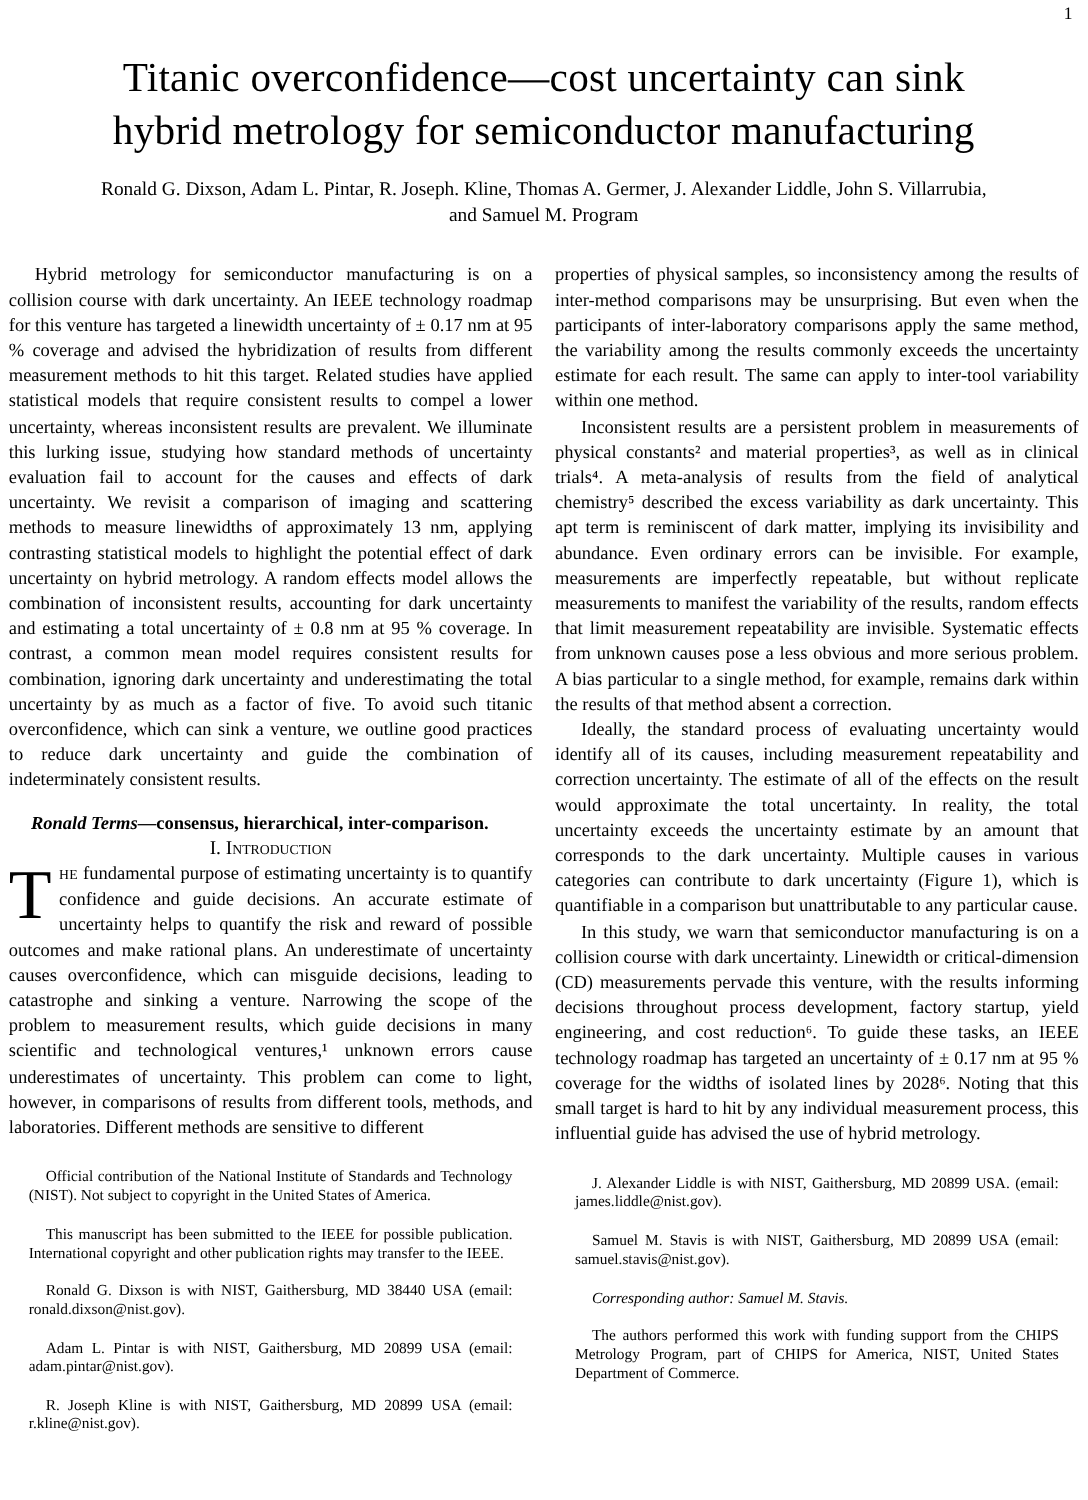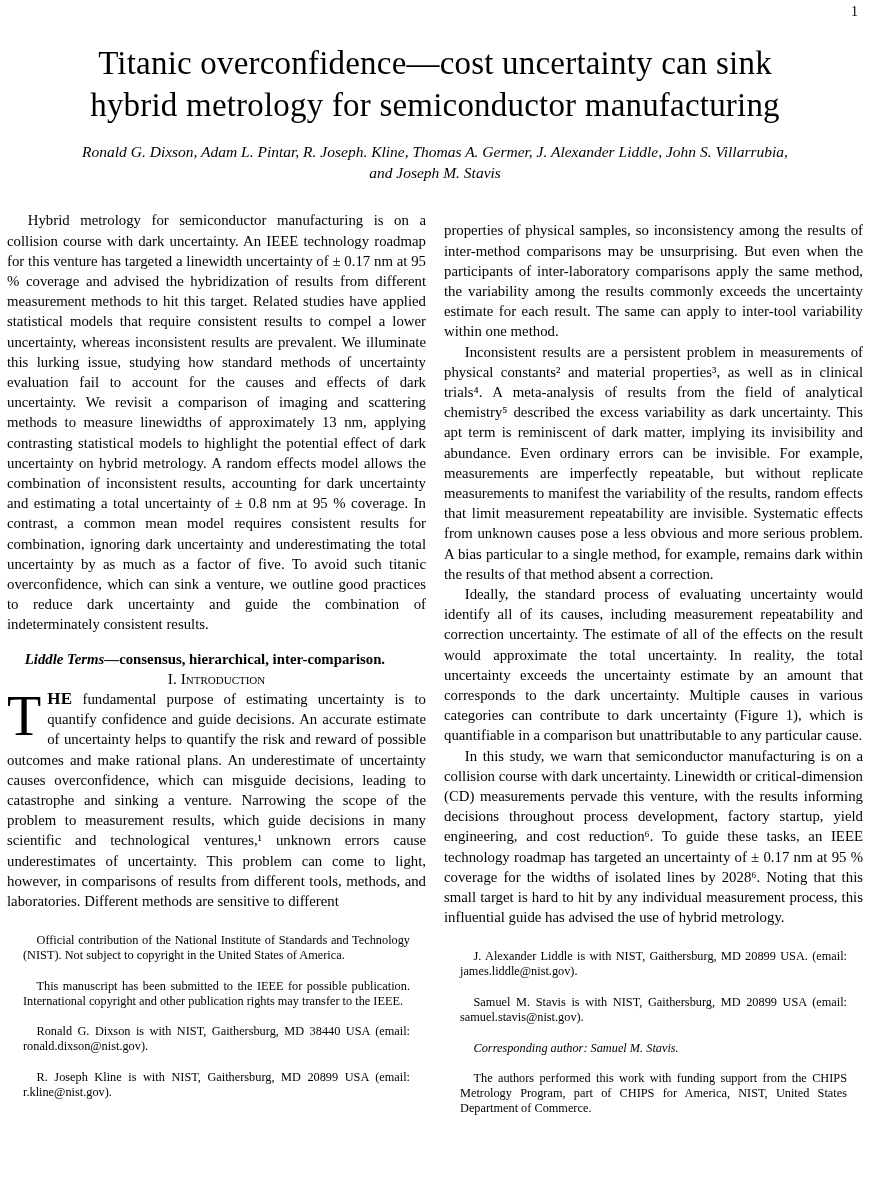--- a/index.html
+++ b/index.html
@@ -4,62 +4,63 @@
 <style>
   html, body { margin: 0; padding: 0; background: #ffffff; }
   body {
     width: 870px; height: 1200px; overflow: hidden;
     font-family: "Liberation Serif", serif;
     color: #000;
   }
   .page { position: relative; width: 870px; height: 1200px; box-sizing: border-box; padding: 6px 5px 0 5px; }
   .page-number { position: absolute; top: 4px; right: 12px; font-size: 14px; }
   .title { font-size: 33px; font-weight: normal; text-align: center; margin: 36px 10px 0 10px; line-height: 1.28; letter-spacing: 0.2px; }
-  .authors { font-size: 15.5px; text-align: center; margin-top: 16px; line-height: 1.35; font-style: italic; }
+  .authors { font-size: 15.5px; text-align: center; margin-top: 16px; line-height: 1.35; }
   .columns { display: flex; gap: 18px; margin-top: 26px; padding: 0 2px; }
   .col { flex: 1; min-width: 0; font-size: 14.8px; line-height: 20.2px; text-align: justify; }
   .col p { margin: 0; text-indent: 1.4em; }
-  .col p.no-indent { text-indent: 0; margin-top: 10px; }
+  .col p.no-indent { text-indent: 0; }
   .index-terms { margin-top: 14px !important; font-weight: bold; }
   .index-terms .it-label { font-style: italic; }
   .section-heading { text-align: center; font-weight: normal; font-size: 15.5px; font-variant: small-caps; margin: 15px 0 9px 0; text-indent: 0 !important; }
   .intro-para { text-indent: 0 !important; }
   .dropcap { float: left; font-size: 56px; line-height: 50px; height: 54px; padding: 2px 6px 0 0; }
-  .lead-caps { font-size: 17px; letter-spacing: 0.3px; font-weight: bold; }
+  .lead-caps { font-size: 11px; letter-spacing: 0.3px; }
   .fn-block { margin-top: 22px; font-size: 12.3px; line-height: 14.8px; }
   .fn-block p { text-indent: 1.1em; margin: 16px; }
   .fn-block p.fn-first { text-indent: 1.1em; }
   .italic { font-style: italic; }
 </style>
 </head>
 <body>
 
 <div class="page">
 
   <div class="page-number">1</div>
 
   <h1 class="title"><span>Titanic overconfidence—cost uncertainty can sink</span><br><span>hybrid metrology for semiconductor manufacturing</span></h1>
 
-  <div class="authors"><span>Ronald G. Dixson, Adam L. Pintar, R. Joseph. Kline, Thomas A. Germer, J. Alexander Liddle, John S. Villarrubia,</span><br><span>and Joseph M. Stavis</span></div>
+  <div class="authors"><span>Ronald G. Dixson, Adam L. Pintar, R. Joseph. Kline, Thomas A. Germer, J. Alexander Liddle, John S. Villarrubia,</span><br><span>and Samuel M. Program</span></div>
 
   <div class="columns">
 
     <div class="col">
       <p>Hybrid metrology for semiconductor manufacturing is on a collision course with dark uncertainty. An IEEE technology roadmap for this venture has targeted a linewidth uncertainty of ± 0.17 nm at 95 % coverage and advised the hybridization of results from different measurement methods to hit this target. Related studies have applied statistical models that require consistent results to compel a lower uncertainty, whereas inconsistent results are prevalent. We illuminate this lurking issue, studying how standard methods of uncertainty evaluation fail to account for the causes and effects of dark uncertainty. We revisit a comparison of imaging and scattering methods to measure linewidths of approximately 13 nm, applying contrasting statistical models to highlight the potential effect of dark uncertainty on hybrid metrology. A random effects model allows the combination of inconsistent results, accounting for dark uncertainty and estimating a total uncertainty of ± 0.8 nm at 95 % coverage. In contrast, a common mean model requires consistent results for combination, ignoring dark uncertainty and underestimating the total uncertainty by as much as a factor of five. To avoid such titanic overconfidence, which can sink a venture, we outline good practices to reduce dark uncertainty and guide the combination of indeterminately consistent results.</p>
 
-      <p class="index-terms no-indent" style="text-indent:1.2em;"><span class="it-label">Liddle Terms</span><span>—consensus, hierarchical, inter-comparison.</span></p>
+      <p class="index-terms no-indent" style="text-indent:1.2em;"><span class="it-label">Ronald Terms</span><span>—consensus, hierarchical, inter-comparison.</span></p>
 
       <p class="section-heading">I. Introduction</p>
 
       <p class="intro-para"><span class="dropcap">T</span><span class="lead-caps">HE</span><span> fundamental purpose of estimating uncertainty is to quantify confidence and guide decisions. An accurate estimate of uncertainty helps to quantify the risk and reward of possible outcomes and make rational plans. An underestimate of uncertainty causes overconfidence, which can misguide decisions, leading to catastrophe and sinking a venture. Narrowing the scope of the problem to measurement results, which guide decisions in many scientific and technological ventures,¹ unknown errors cause underestimates of uncertainty. This problem can come to light, however, in comparisons of results from different tools, methods, and laboratories. Different methods are sensitive to different</span></p>
 
       <div class="fn-block">
         <p class="fn-first">Official contribution of the National Institute of Standards and Technology (NIST). Not subject to copyright in the United States of America.</p>
         <p>This manuscript has been submitted to the IEEE for possible publication. International copyright and other publication rights may transfer to the IEEE.</p>
         <p>Ronald G. Dixson is with NIST, Gaithersburg, MD 38440 USA (email: ronald.dixson@nist.gov).</p>
+        <p>Adam L. Pintar is with NIST, Gaithersburg, MD 20899 USA (email: adam.pintar@nist.gov).</p>
         <p>R. Joseph Kline is with NIST, Gaithersburg, MD 20899 USA (email: r.kline@nist.gov).</p>
       </div>
     </div>
 
     <div class="col">
       <p class="no-indent">properties of physical samples, so inconsistency among the results of inter-method comparisons may be unsurprising. But even when the participants of inter-laboratory comparisons apply the same method, the variability among the results commonly exceeds the uncertainty estimate for each result. The same can apply to inter-tool variability within one method.</p>
       <p>Inconsistent results are a persistent problem in measurements of physical constants² and material properties³, as well as in clinical trials⁴. A meta-analysis of results from the field of analytical chemistry⁵ described the excess variability as dark uncertainty. This apt term is reminiscent of dark matter, implying its invisibility and abundance. Even ordinary errors can be invisible. For example, measurements are imperfectly repeatable, but without replicate measurements to manifest the variability of the results, random effects that limit measurement repeatability are invisible. Systematic effects from unknown causes pose a less obvious and more serious problem. A bias particular to a single method, for example, remains dark within the results of that method absent a correction.</p>
       <p>Ideally, the standard process of evaluating uncertainty would identify all of its causes, including measurement repeatability and correction uncertainty. The estimate of all of the effects on the result would approximate the total uncertainty. In reality, the total uncertainty exceeds the uncertainty estimate by an amount that corresponds to the dark uncertainty. Multiple causes in various categories can contribute to dark uncertainty (Figure 1), which is quantifiable in a comparison but unattributable to any particular cause.</p>
       <p>In this study, we warn that semiconductor manufacturing is on a collision course with dark uncertainty. Linewidth or critical-dimension (CD) measurements pervade this venture, with the results informing decisions throughout process development, factory startup, yield engineering, and cost reduction⁶. To guide these tasks, an IEEE technology roadmap has targeted an uncertainty of ± 0.17 nm at 95 % coverage for the widths of isolated lines by 2028⁶. Noting that this small target is hard to hit by any individual measurement process, this influential guide has advised the use of hybrid metrology.</p>
 

